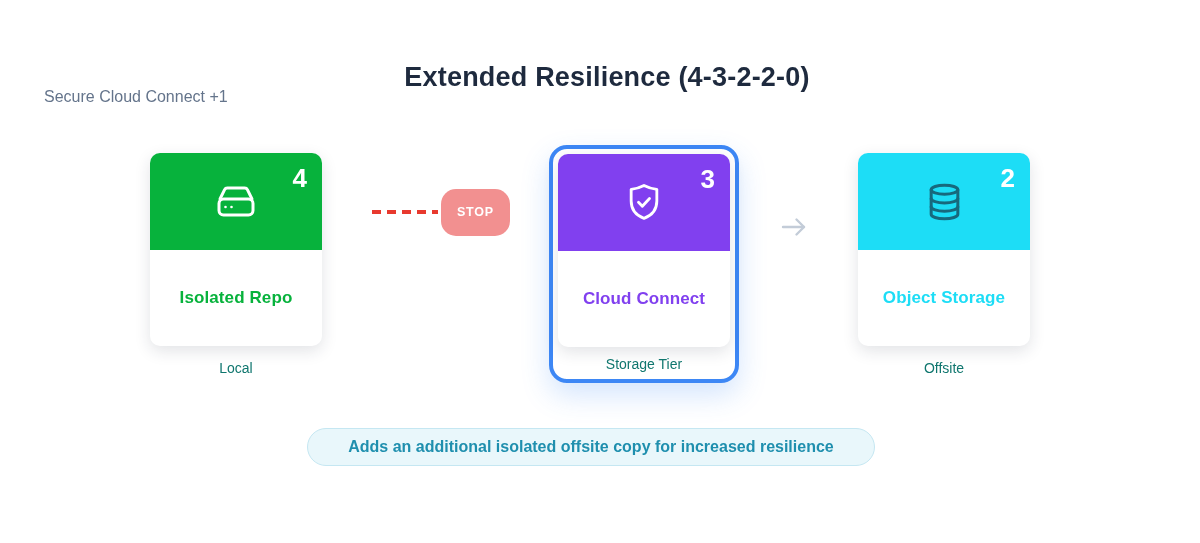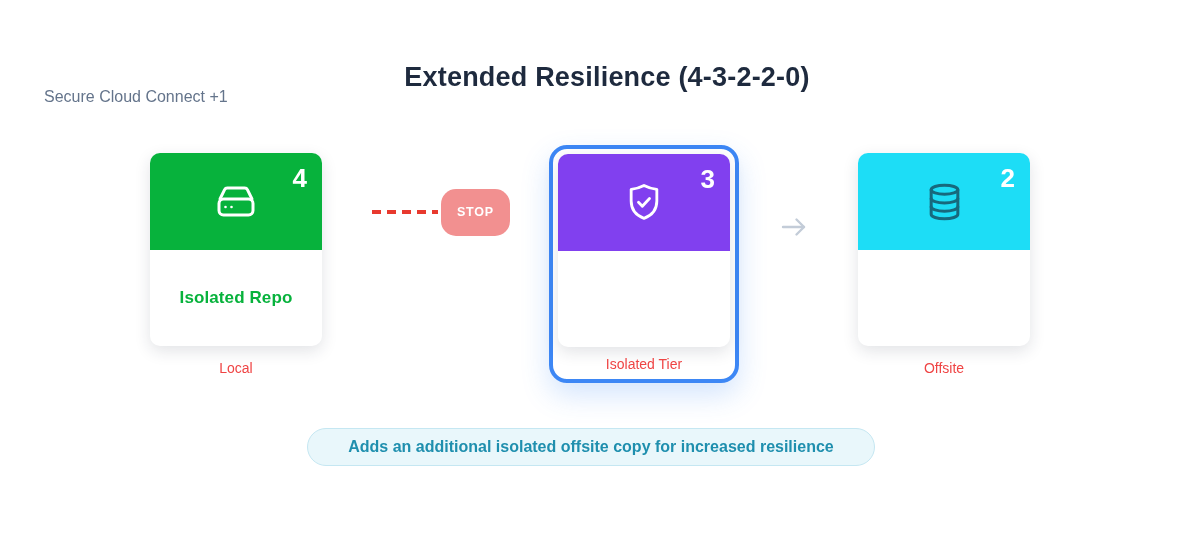--- a/index.html
+++ b/index.html
@@ -33,21 +33,21 @@
     height:97px; flex:none; position:relative;
     display:flex; align-items:center; justify-content:center;
   }
   .copy-count {
     position:absolute; top:8px; right:15px;
     font-size:26px; font-weight:bold; color:#ffffff; line-height:1;
     padding-top:4px;
   }
   .card-body { flex:1; display:flex; align-items:center; justify-content:center; }
   .card-title { font-size:17px; font-weight:bold; letter-spacing:0.1px; }
-  .tier-label { margin-top:14px; font-size:14px; color:#ef4444; }
+  .tier-label { margin-top:14px; font-size:14px; color:#0f766e; }
 
   .ring {
     position:absolute; left:549px; top:145px;
     border:4px solid #3d87f5; border-radius:18px;
     padding:5px 5px 7px 5px;
     display:flex; flex-direction:column; align-items:center;
     box-shadow:0 12px 28px rgba(61,135,245,.22);
     background:transparent;
   }
   .ring .tier-label { margin-top:9px; }
@@ -114,22 +114,25 @@
     <div class="card">
       <div class="card-header" style="background-color: rgb(129, 64, 239);">
         <span class="copy-count">3</span>
         <span style="color: rgb(255, 255, 255);">
           <svg width="40" height="46" viewBox="0 0 24 26" fill="none" stroke="currentColor" stroke-width="1.7" stroke-linecap="round" stroke-linejoin="round" style="color:inherit">
             <path d="M12 2.5c2.7 1.4 5.3 2.1 7.7 2.3v7c0 5-3.1 8.7-7.7 10.4-4.6-1.7-7.7-5.4-7.7-10.4v-7C6.7 4.6 9.3 3.9 12 2.5z"></path>
             <polyline points="8.7 12.6 11 14.9 15.3 10.3"></polyline>
           </svg>
         </span>
       </div>
+      <div class="card-body">
+        <span class="card-title" style="color: rgb(129, 64, 239);">Cloud Connect</span>
+      </div>
     </div>
-    <div class="tier-label">Isolated Tier</div>
+    <div class="tier-label">Storage Tier</div>
   </div>
 
   <div class="connector-arrow" style="color: rgb(195, 204, 216);">
     <span>
       <svg width="32" height="30" viewBox="0 0 32 30" fill="none" stroke="currentColor" stroke-width="2.4" stroke-linecap="round" stroke-linejoin="round" style="color:inherit">
         <line x1="5" y1="15" x2="26" y2="15"></line>
         <polyline points="18.5 7.5 26 15 18.5 22.5"></polyline>
       </svg>
     </span>
   </div>
@@ -140,19 +143,22 @@
         <span class="copy-count">2</span>
         <span style="color: rgb(23, 105, 125);">
           <svg width="41" height="40" viewBox="0 0 24 24" fill="none" stroke="currentColor" stroke-width="1.8" stroke-linecap="round" stroke-linejoin="round" style="color:inherit">
             <ellipse cx="12" cy="4.6" rx="8" ry="2.7"></ellipse>
             <path d="M4 4.6v14.8c0 1.5 3.6 2.7 8 2.7s8-1.2 8-2.7V4.6"></path>
             <path d="M4 9.9c0 1.5 3.6 2.7 8 2.7s8-1.2 8-2.7"></path>
             <path d="M4 14.8c0 1.5 3.6 2.7 8 2.7s8-1.2 8-2.7"></path>
           </svg>
         </span>
       </div>
+      <div class="card-body">
+        <span class="card-title" style="color: rgb(29, 221, 246);">Object Storage</span>
+      </div>
     </div>
     <div class="tier-label">Offsite</div>
   </div>
 
   <div class="footnote" style="color: rgb(31, 143, 174); background-color: rgb(233, 247, 251); border-color: rgb(197, 231, 242);">Adds an additional isolated offsite copy for increased resilience</div>
 
 </div>
 
 </body></html>

